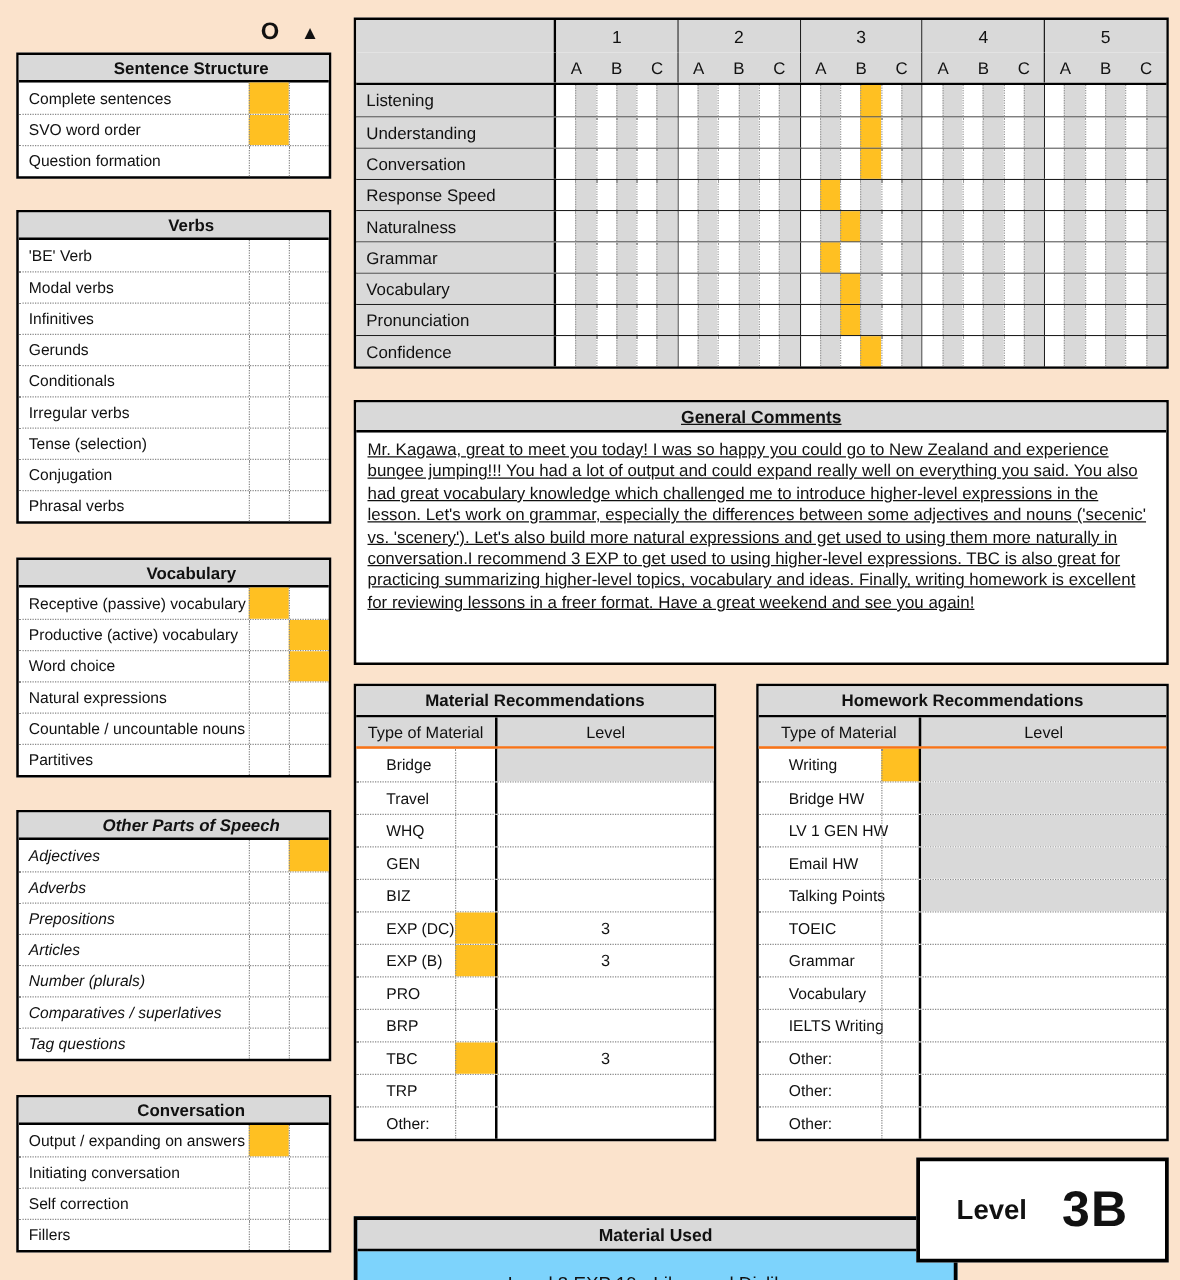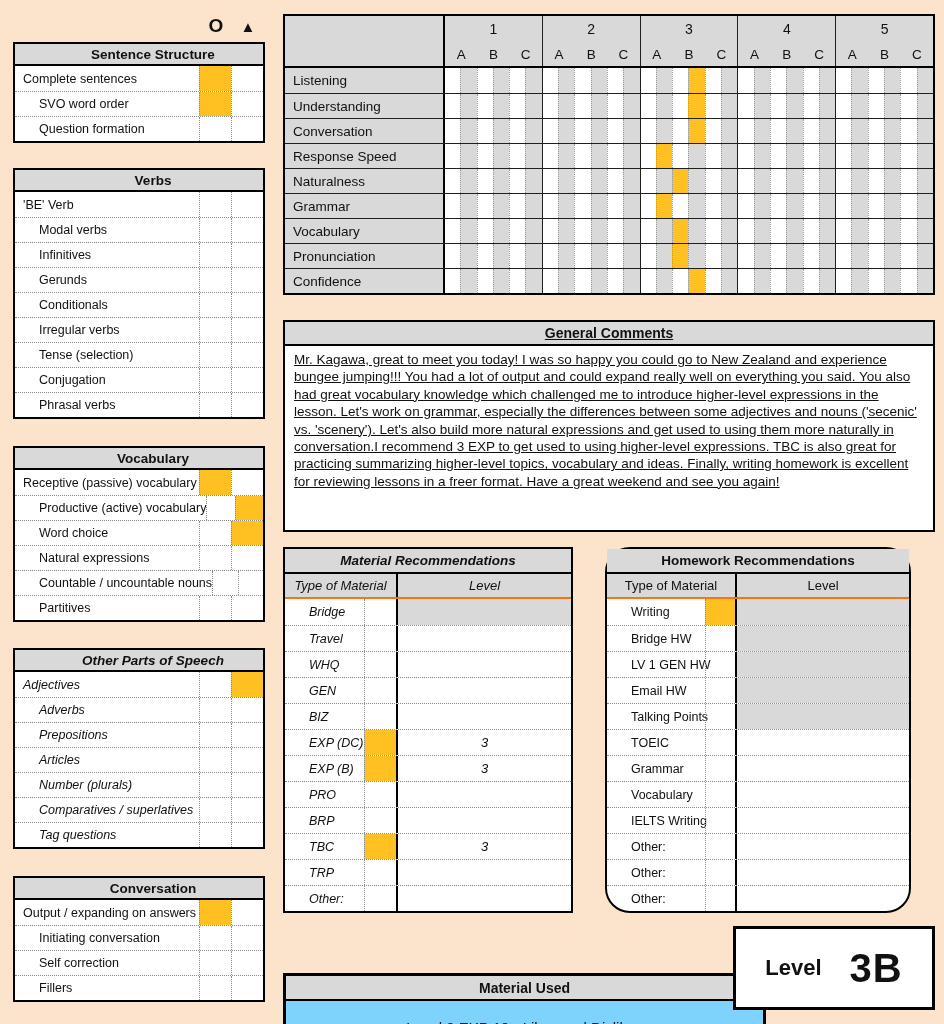--- a/index.html
+++ b/index.html
@@ -21,21 +21,21 @@
   .legend{position:absolute;left:13px;top:12px;width:252px;height:28px;}
   .legend span{position:absolute;top:0;height:28px;display:flex;align-items:center;justify-content:center;font-weight:bold;}
   .legend .legend-o{left:187px;width:32px;font-size:19px;}
   .legend .legend-t{left:219px;width:32px;font-size:15px;}
 
   
   .cat-table{position:absolute;left:13px;width:252px;border:2px solid #000;background:#fff;}
   .cat-head{height:22px;background:var(--gray);border-bottom:2px solid #000;
     display:flex;align-items:center;justify-content:center;font-weight:bold;font-size:13.5px;padding-left:28px;}
   .cat-row{display:flex;height:25px;}
-  .cat-row + .cat-row{border-top:1px dotted var(--dot);padding-left:16px;}
+  .cat-row + .cat-row{border-top:1px dotted var(--dot);}
   .cat-label{flex:1;display:flex;align-items:center;padding-left:8px;font-size:12.5px;white-space:nowrap;}
   .cat-mark{width:32px;border-left:1px dotted var(--dot);}
   .cat-mark.marked{background:var(--orange);}
 
   
   .sgrid{position:absolute;left:283px;top:14px;width:652px;border:2px solid #000;background:#fff;}
   .sg-row{display:flex;width:100%;}
   .sg-h1{height:26px;}
   .sg-h2{height:26px;border-bottom:2px solid #000;}
   .sg-corner{width:160px;flex:none;background:var(--gray);border-right:2px solid #000;}
@@ -57,22 +57,22 @@
   .sg-cell.marked{background:var(--orange);}
 
   
   .box-head{height:24px;background:var(--gray);border-bottom:2px solid #000;
     display:flex;align-items:center;justify-content:center;font-weight:bold;font-size:14px;}
   #comments{position:absolute;left:283px;top:320px;width:652px;height:212px;border:2px solid #000;background:#fff;text-decoration:underline;}
   .comments-body{padding:5px 9px;font-size:13.5px;line-height:17.4px;}
 
   
   .mat-table{position:absolute;top:547px;border:2px solid #000;background:#fff;}
-  #mat-rec{left:283px;width:290px;font-style:italic;}
-  #hw-rec{left:605px;width:306px;border-radius:25px;}
+  #mat-rec{left:283px;width:290px;}
+  #hw-rec{left:605px;width:330px;}
   .mat-title{height:25px;background:var(--gray);border-bottom:2px solid #000;
     display:flex;align-items:center;justify-content:center;font-weight:bold;font-size:13.5px;}
   .mat-colhead{display:flex;height:25px;background:var(--gray);border-bottom:2px solid #f97316;font-size:13px;}
   .mat-colhead .type{display:flex;align-items:center;justify-content:center;border-right:2px solid #000;}
   #mat-rec .mat-colhead .type{width:113px;}
   #hw-rec .mat-colhead .type{width:130px;}
   .mat-colhead .level{flex:1;display:flex;align-items:center;justify-content:center;}
   .mat-row{display:flex;height:26px;}
   .mat-row + .mat-row{border-top:1px dotted var(--dot);}
   .mat-label{display:flex;align-items:center;padding-left:24px;font-size:12.5px;white-space:nowrap;}

